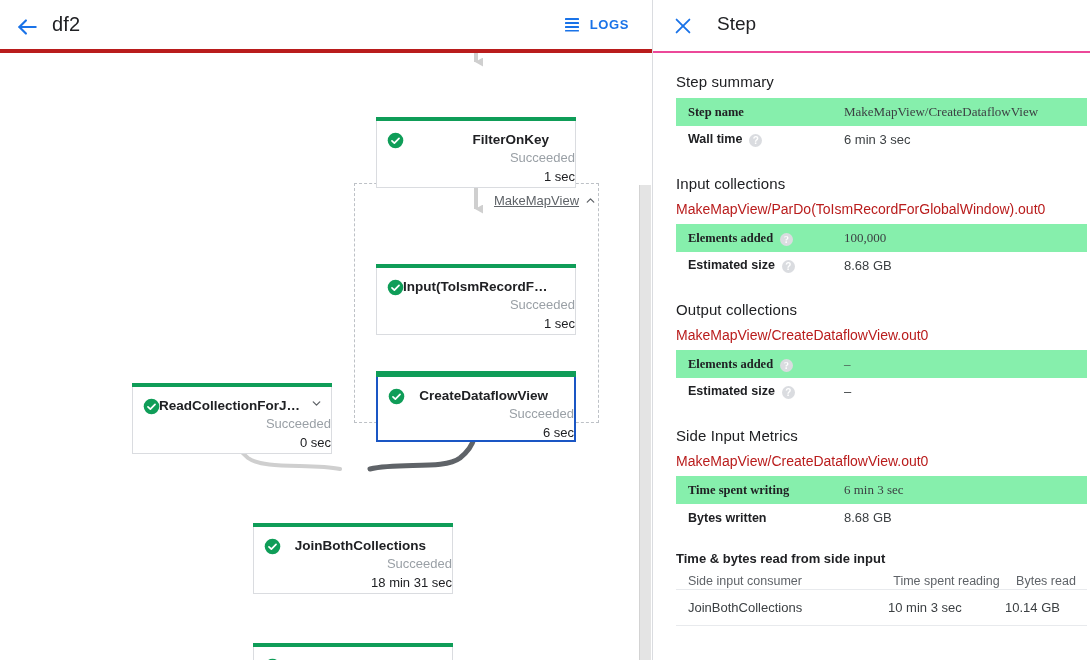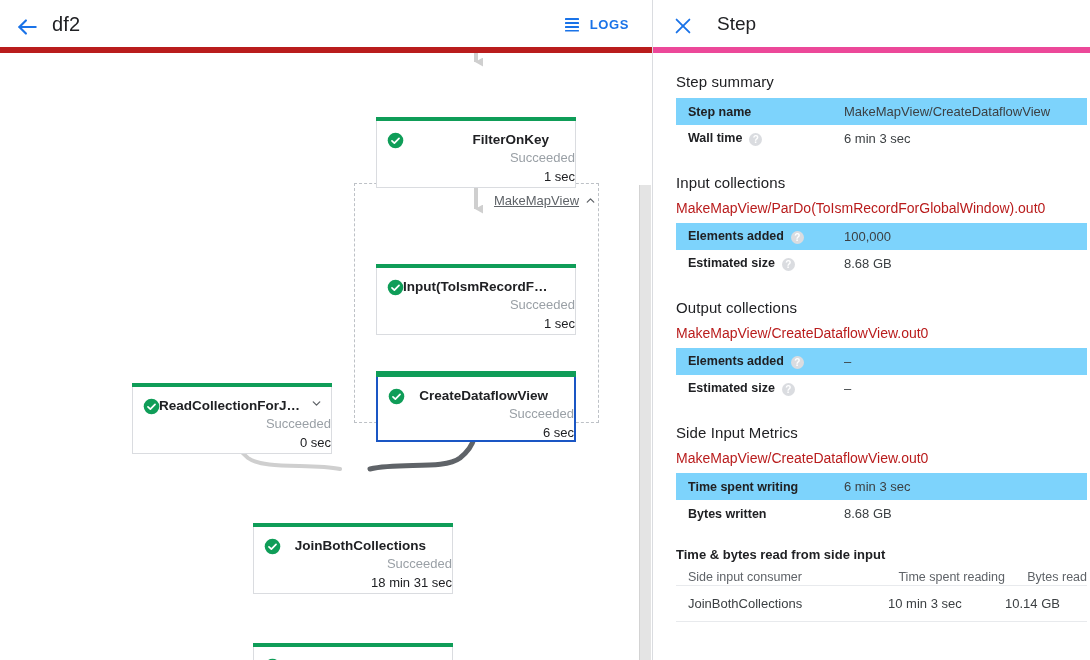--- a/index.html
+++ b/index.html
@@ -11,21 +11,21 @@
   }
   #app { position: relative; width: 1090px; height: 660px; }
 
   
   #left-pane {
     position: absolute; left: 0; top: 0; width: 653px; height: 660px;
     background: #ffffff; overflow: hidden;
   }
   #left-header {
     position: absolute; left: 0; top: 0; width: 653px; height: 53px;
-    border-bottom: 6px solid #b91c1c; background: #fff;
+    border-bottom: 4px solid #b91c1c; background: #fff;
   }
   #back-arrow {
     position: absolute; left: 14px; top: 14px; width: 26px; height: 26px;
     color: #1a73e8; cursor: pointer;
   }
   #job-title {
     position: absolute; left: 52px; top: 13px;
     font-size: 20px; color: #202124; font-weight: 400; letter-spacing: .1px;
   }
   #logs-button {
@@ -85,42 +85,42 @@
     position: absolute; left: 639px; top: 185px; width: 12px; height: 475px;
     background: #e4e4e4; border-left: 1px solid #d3d3d3; cursor: pointer;
   }
 
   
   #right-pane {
     position: absolute; left: 653px; top: 0; width: 437px; height: 660px;
     background: #fff; overflow: hidden;
   }
   #right-header {
-    position: relative; height: 53px; border-bottom: 6px solid #ec4899;
+    position: relative; height: 53px; border-bottom: 2px solid #ec4899;
   }
   #close-icon {
     position: absolute; left: 19px; top: 15px; width: 22px; height: 22px;
     color: #1a73e8; cursor: pointer;
   }
   #panel-title {
     position: absolute; left: 64px; top: 13px;
     font-size: 19px; color: #202124; font-weight: 400;
   }
   #right-body { padding: 20px 6px 0 23px; }
 
   .sec-h {
     font-size: 15px; color: #202124; font-weight: 400;
     margin: 0 0 8px 0; letter-spacing: .1px;
   }
   .sec-h.spaced { margin-top: 22px; }
   .coll-name {
     font-size: 14px; color: #b91c1c; margin: 0 0 6px 0; line-height: 18px;
   }
   .kv-table { width: 411px; border-collapse: collapse; }
-  .kv-table tr.alt { background: #7dd3fc; }
+  .kv-table tr.alt { background: #86efac; font-family: Liberation Serif, serif; }
   .kv-table td { padding: 6px 0 6px 12px; vertical-align: middle; }
   .kv-table td.k {
     width: 168px; font-size: 12.5px; font-weight: bold; color: #202124;
   }
   .kv-table td.v { font-size: 13px; color: #3c4043; padding-left: 0; }
   .help {
     display: inline-block; width: 13px; height: 13px; border-radius: 50%;
     background: #dadce0; color: #ffffff; font-size: 10px; font-weight: bold;
     line-height: 13px; text-align: center; margin-left: 7px;
     vertical-align: -1px; cursor: pointer;
@@ -129,21 +129,21 @@
   .sub-h {
     font-size: 13px; font-weight: bold; color: #202124;
     margin: 20px 0 2px 0;
   }
   .si-table { width: 411px; border-collapse: collapse; }
   .si-table th {
     font-size: 12.5px; font-weight: normal; color: #5f6368;
     text-align: left; padding: 6px 0 1px 12px;
     border-bottom: 1px solid #e8eaed;
   }
-  .si-table th.r { text-align: right; padding-left: 0; }
+  .si-table th.r { text-align: center; padding-left: 0; }
   .si-table td {
     font-size: 13px; color: #3c4043; padding: 10px 0 10px 12px;
     border-bottom: 1px solid #e8eaed;
   }
   .si-table td.r { padding-left: 0; }
   .col-consumer { width: 212px; }
   .col-time { width: 117px; }
 </style>
 </head>
 <body>

